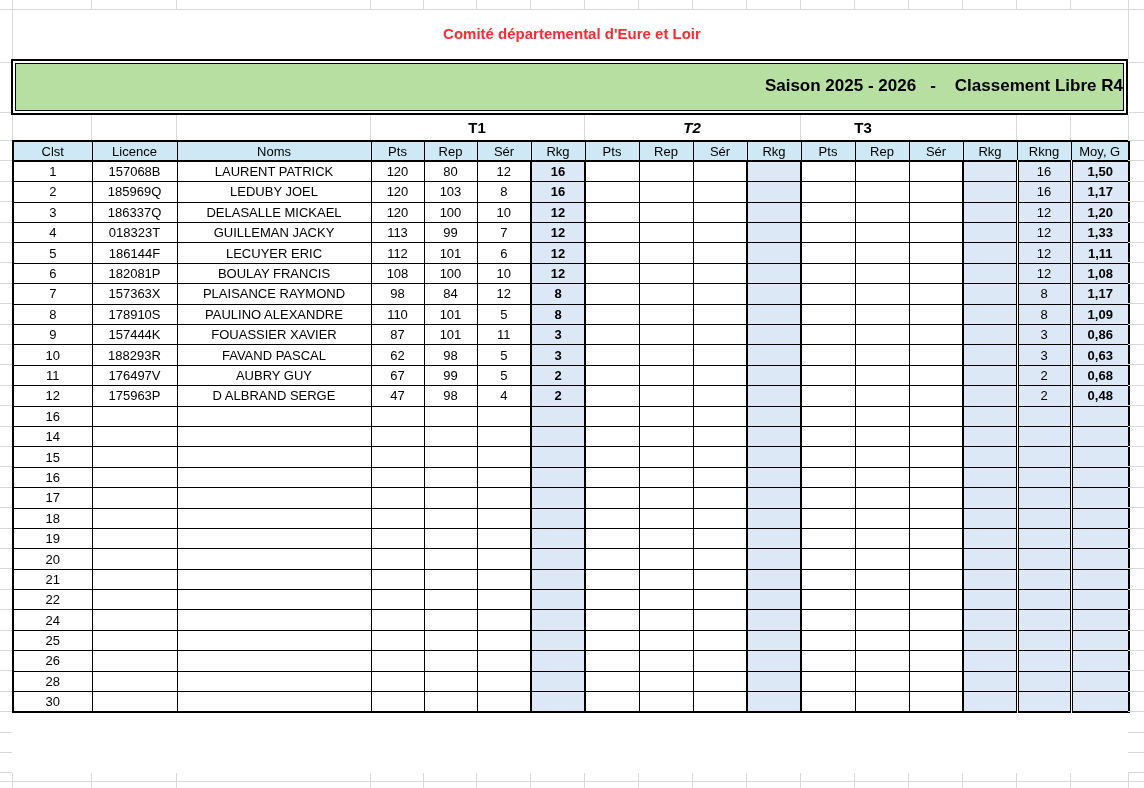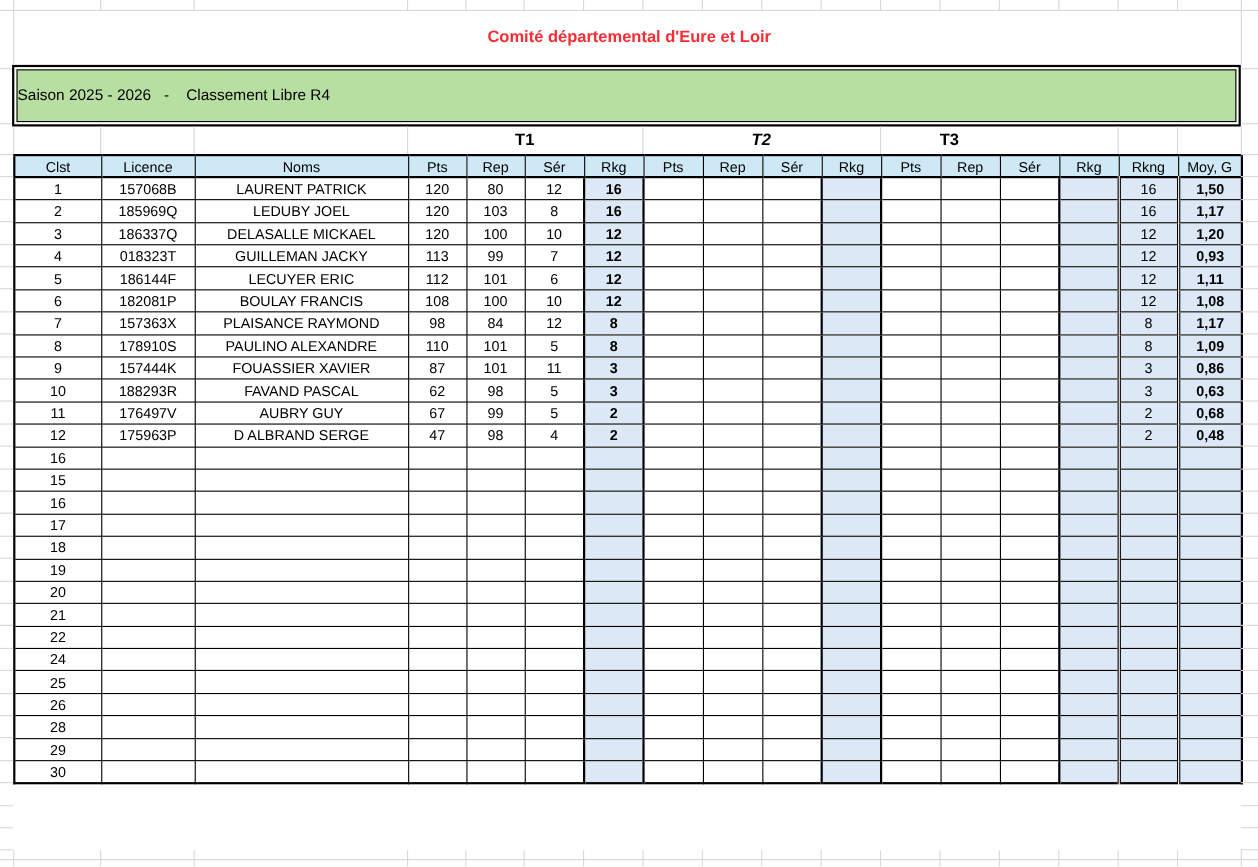--- a/index.html
+++ b/index.html
@@ -12,21 +12,21 @@
   .gl-h{height:1px;}
 
   
   #sheet-title{position:absolute;left:0;top:9px;width:1144px;height:50px;
     line-height:50px;text-align:center;font-weight:bold;font-size:15px;color:var(--red);}
 
   
   #banner-outer{position:absolute;left:11px;top:59px;width:1117px;height:56px;
     box-sizing:border-box;border:2px solid var(--line);background:#fff;padding:2px;}
   #banner-inner{box-sizing:border-box;width:100%;height:100%;border:1px solid var(--line);
-    background:var(--green);text-align:left;line-height:44px;font-weight:normal;font-size:14px;
+    background:var(--green);text-align:right;line-height:44px;font-weight:bold;font-size:17px;
     white-space:pre;}
 
   
   .t-label{position:absolute;top:115px;height:25px;line-height:26px;text-align:center;
     font-weight:bold;font-size:15px;}
 
   
   #ranking-table{position:absolute;left:12px;top:140px;width:1116px;
     border-collapse:collapse;table-layout:fixed;border:2px solid var(--line);}
   #ranking-table th,#ranking-table td{
@@ -166,21 +166,21 @@
           <td class="c-rkg">12</td>
           <td></td>
           <td></td>
           <td></td>
           <td class="c-rkg"></td>
           <td></td>
           <td></td>
           <td></td>
           <td class="c-rkg"></td>
           <td class="c-rkng">12</td>
-          <td class="c-moy">0,93</td>
+          <td class="c-moy">1,33</td>
         </tr>
         <tr>
           <td>5</td>
           <td>186144F</td>
           <td>LECUYER ERIC</td>
           <td>112</td>
           <td>101</td>
           <td>6</td>
           <td class="c-rkg">12</td>
           <td></td>
@@ -340,20 +340,39 @@
           <td></td>
           <td class="c-rkg"></td>
           <td></td>
           <td></td>
           <td></td>
           <td class="c-rkg"></td>
           <td class="c-rkng"></td>
           <td class="c-moy"></td>
         </tr>
         <tr>
+          <td>14</td>
+          <td></td>
+          <td></td>
+          <td></td>
+          <td></td>
+          <td></td>
+          <td class="c-rkg"></td>
+          <td></td>
+          <td></td>
+          <td></td>
+          <td class="c-rkg"></td>
+          <td></td>
+          <td></td>
+          <td></td>
+          <td class="c-rkg"></td>
+          <td class="c-rkng"></td>
+          <td class="c-moy"></td>
+        </tr>
+        <tr>
           <td>15</td>
           <td></td>
           <td></td>
           <td></td>
           <td></td>
           <td></td>
           <td class="c-rkg"></td>
           <td></td>
           <td></td>
           <td></td>
@@ -550,39 +569,20 @@
           <td class="c-rkg"></td>
           <td></td>
           <td></td>
           <td></td>
           <td class="c-rkg"></td>
           <td class="c-rkng"></td>
           <td class="c-moy"></td>
         </tr>
         <tr>
           <td>28</td>
-          <td></td>
-          <td></td>
-          <td></td>
-          <td></td>
-          <td></td>
-          <td class="c-rkg"></td>
-          <td></td>
-          <td></td>
-          <td></td>
-          <td class="c-rkg"></td>
-          <td></td>
-          <td></td>
-          <td></td>
-          <td class="c-rkg"></td>
-          <td class="c-rkng"></td>
-          <td class="c-moy"></td>
-        </tr>
-        <tr>
-          <td>29</td>
           <td></td>
           <td></td>
           <td></td>
           <td></td>
           <td></td>
           <td class="c-rkg"></td>
           <td></td>
           <td></td>
           <td></td>
           <td class="c-rkg"></td>

